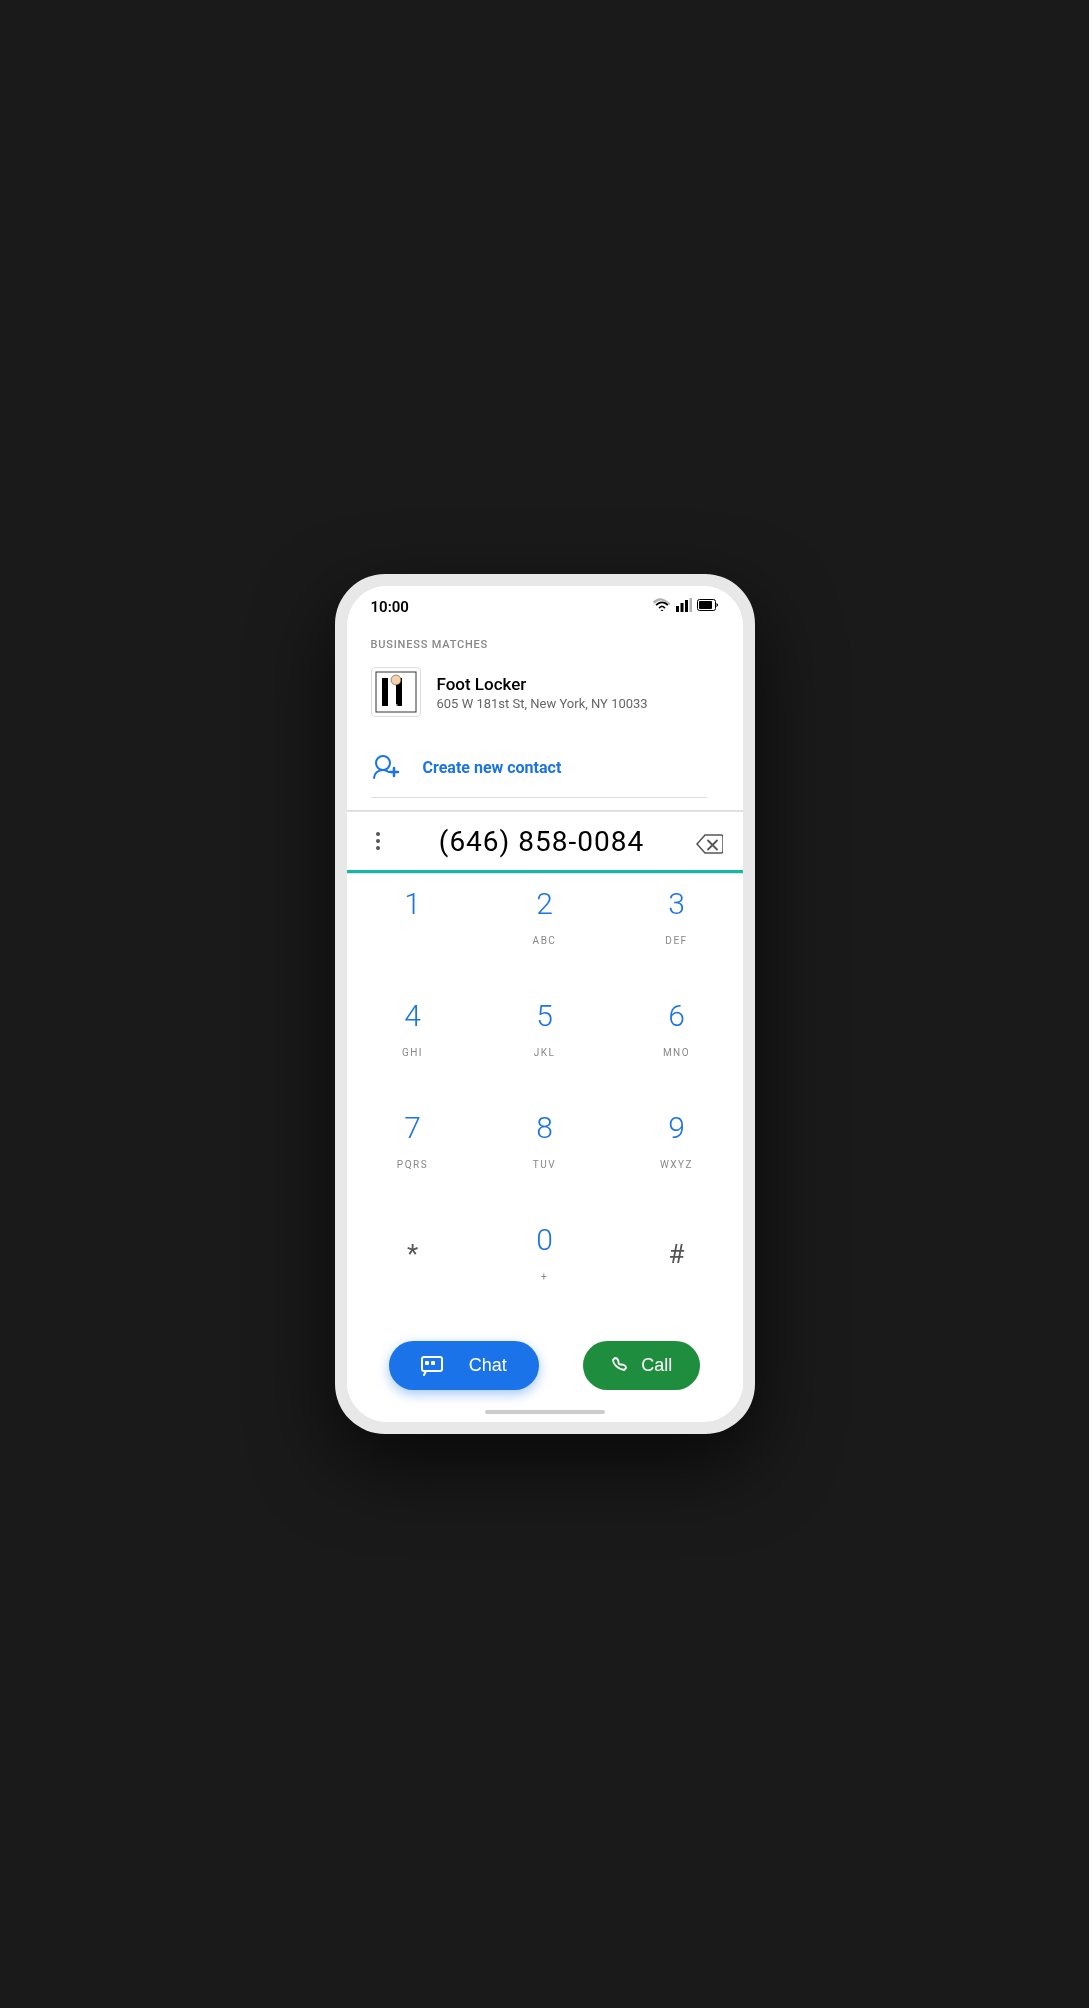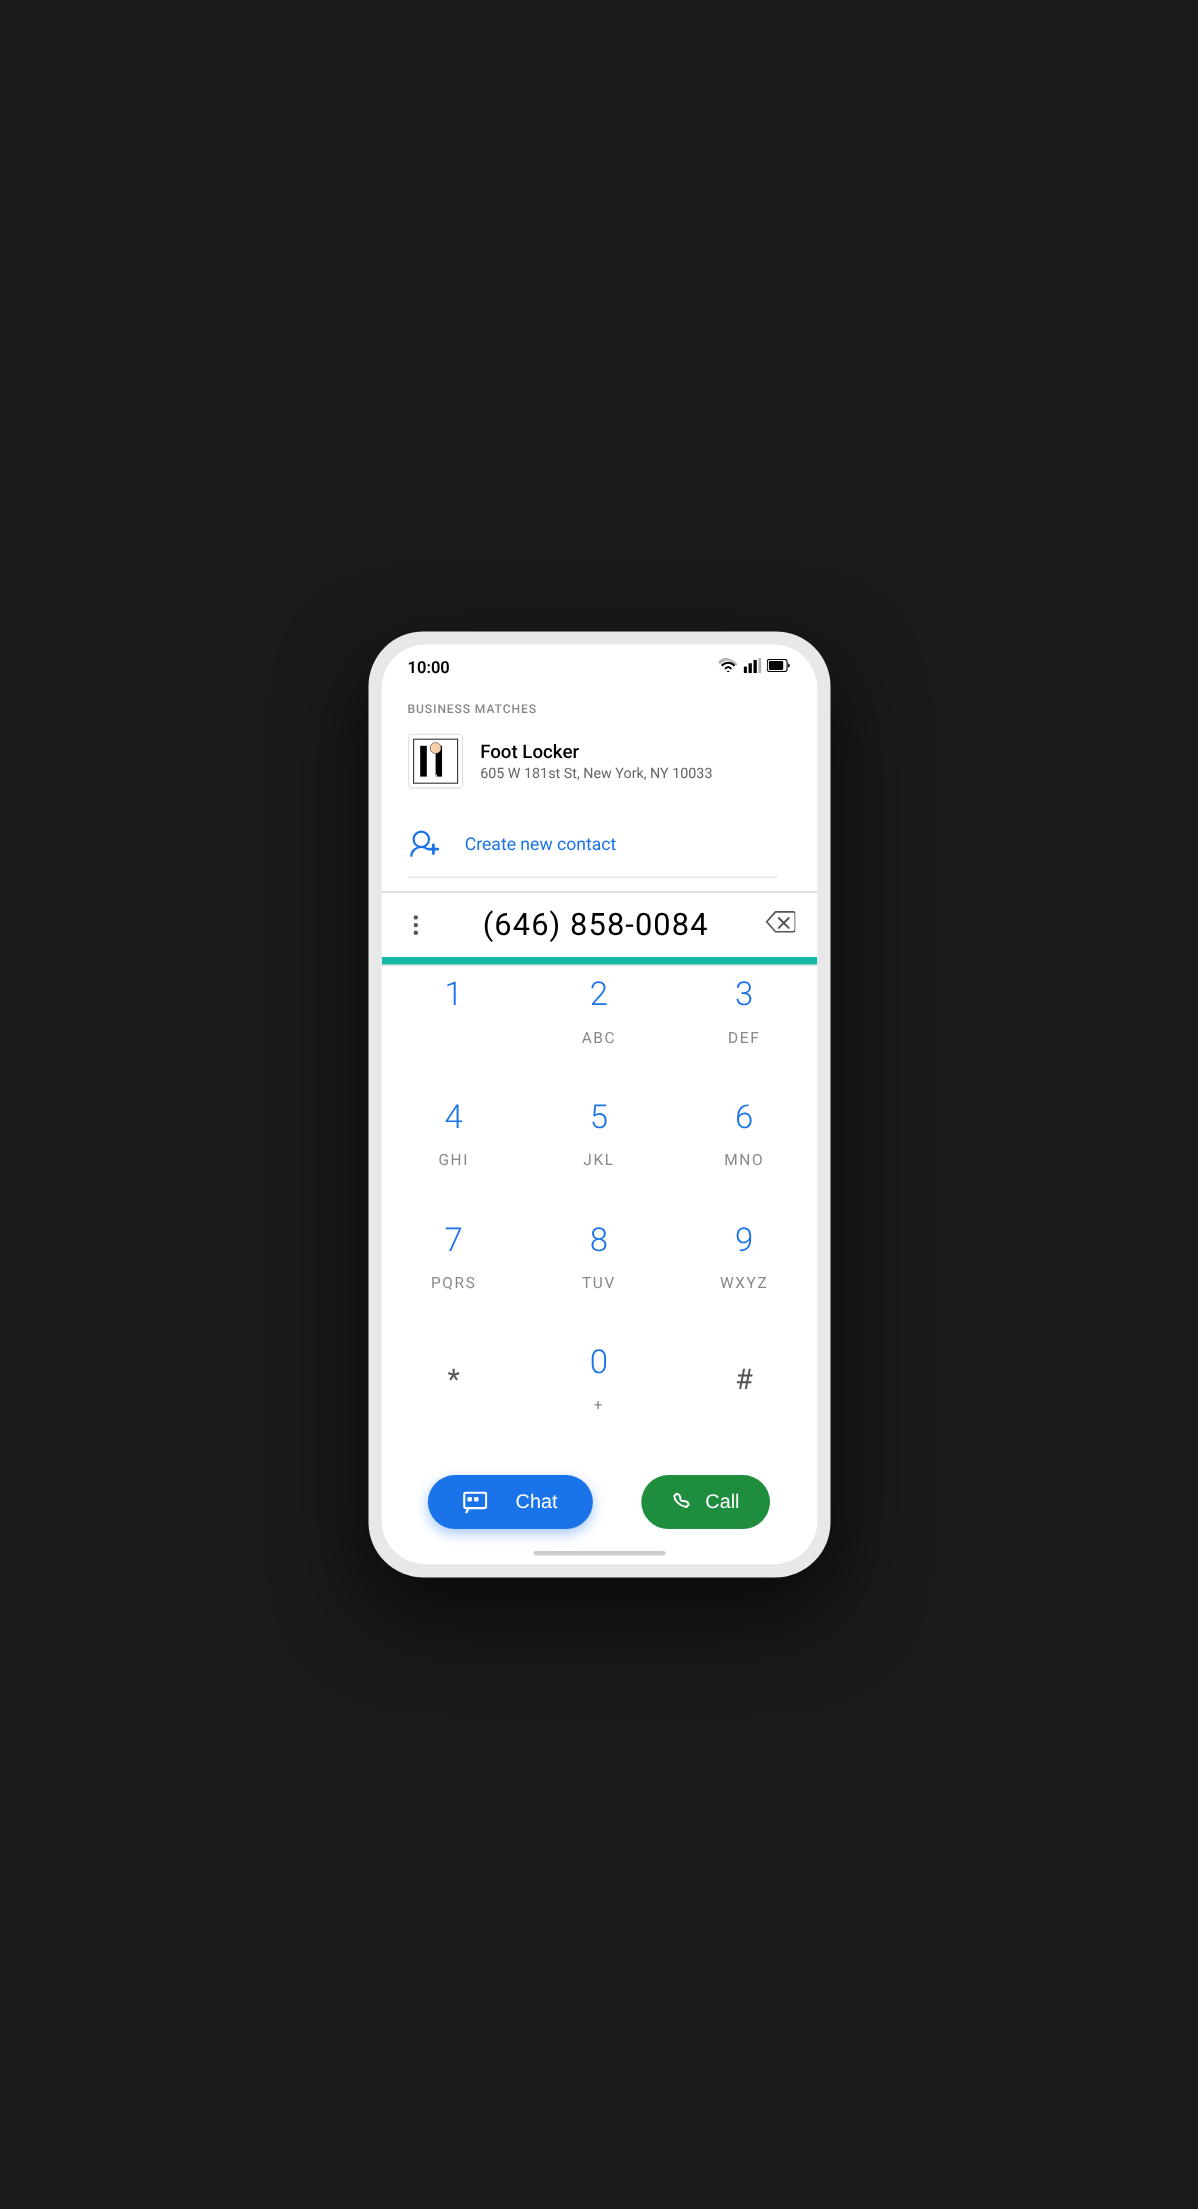--- a/index.html
+++ b/index.html
@@ -121,42 +121,42 @@
       height: 32px;
       display: flex;
       align-items: center;
       justify-content: center;
       flex-shrink: 0;
     }
 
     .action-label {
       font-size: 16px;
       color: #1a73e8;
-      font-weight: 400;
+      font-weight: 700;
     }
 
     .divider {
       height: 1px;
       background: #e0e0e0;
       margin: 0 0;
     }
 
     
     .dialer-section {
       flex: 1;
       background: #fff;
       display: flex;
       flex-direction: column;
     }
 
     .dialer-input-row {
       display: flex;
-      align-items: flex-start;
+      align-items: flex-end;
       padding: 12px 16px;
-      border-bottom: 7px solid #14b8a6;
+      border-bottom: 3px solid #14b8a6;
       gap: 8px;
     }
 
     .dialer-menu-icon {
       color: #555;
       font-size: 18px;
       padding: 8px;
       cursor: pointer;
       letter-spacing: -1px;
       font-weight: bold;
@@ -216,21 +216,21 @@
     }
 
     .key-number {
       font-size: 30px;
       font-weight: 300;
       color: #1a73e8;
       line-height: 1;
     }
 
     .key-letters {
-      font-size: 14px;
+      font-size: 10px;
       color: #888;
       letter-spacing: 1.5px;
       margin-top: 16px;
       font-weight: 400;
     }
 
     .key-symbol {
       font-size: 26px;
       color: #555;
       line-height: 1;

